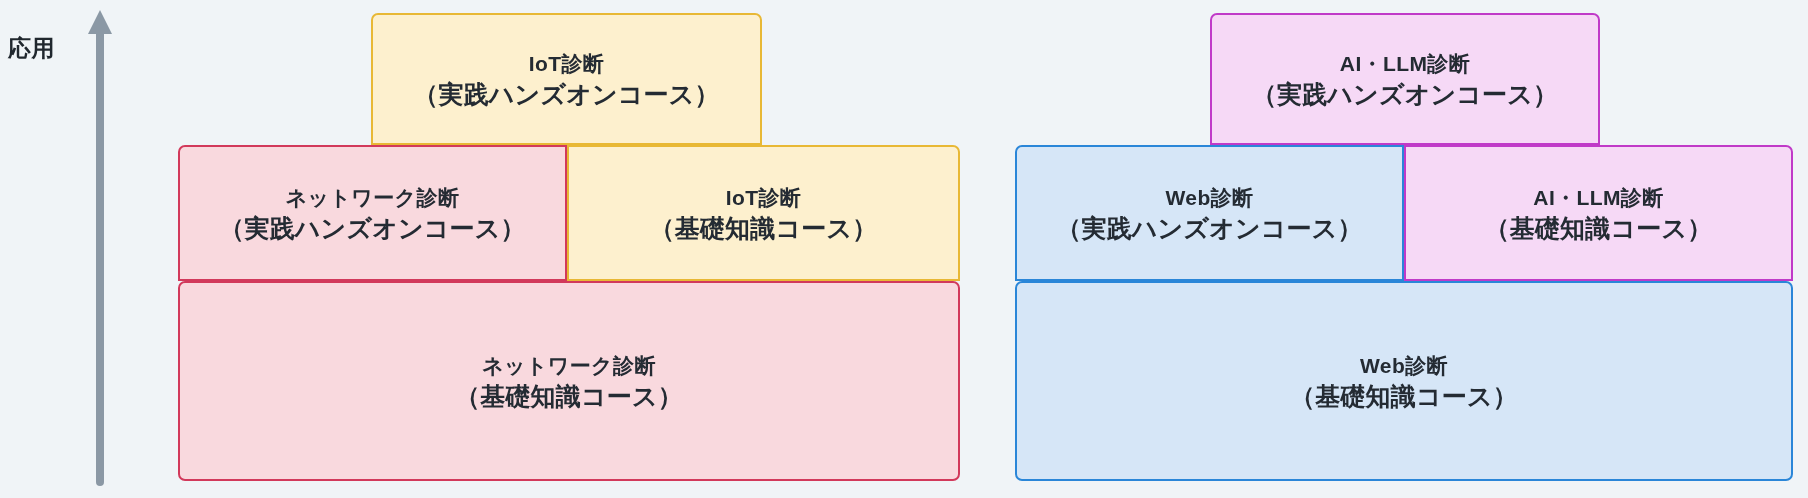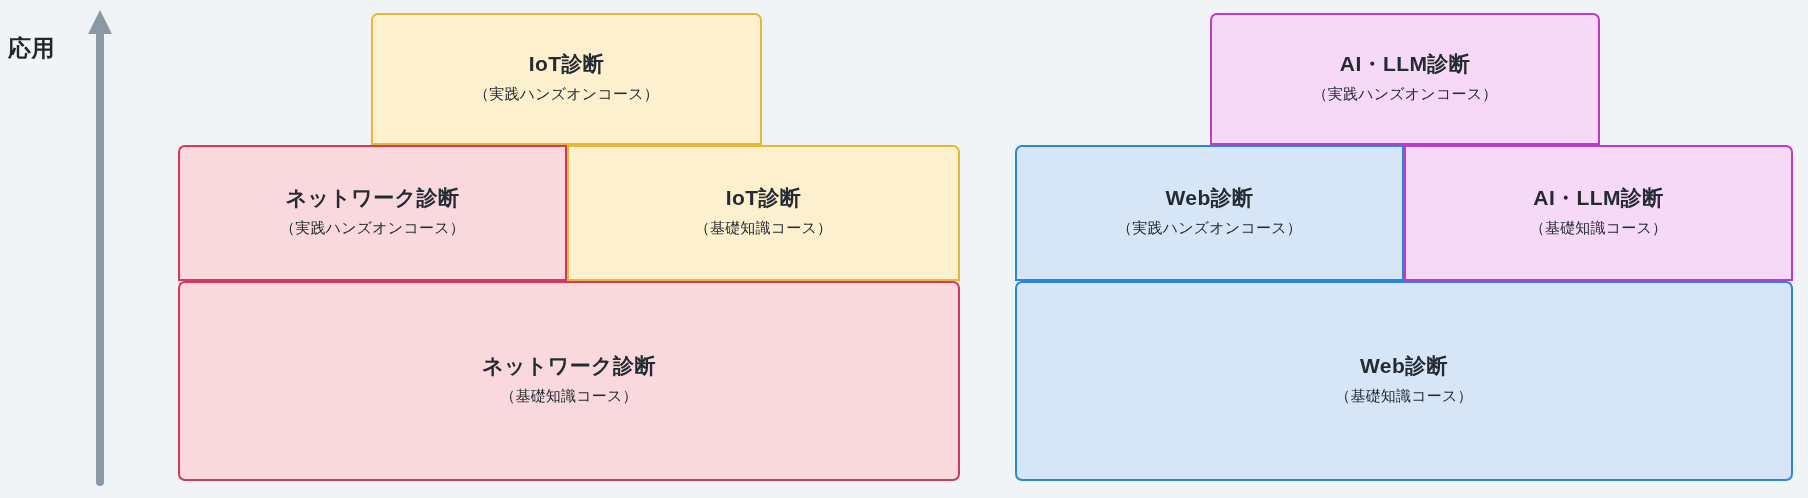--- a/index.html
+++ b/index.html
@@ -40,22 +40,22 @@
     border-style:solid;
     color:#242b33;
   }
   .box .t1{
     font-weight:bold;
     font-size:21px;
     line-height:30px;
     letter-spacing:.4px;
   }
   .box .t2{
-    font-weight:normal;
-    font-size:15px;
+    font-weight:bold;
+    font-size:25px;
     line-height:30px;
     letter-spacing:.2px;
   }
   .r-top{border-radius:7px 7px 0 0;}
   .r-all{border-radius:7px;}
   .r-tl{border-radius:7px 0 0 0;}
   .r-tr{border-radius:0 7px 0 0;}
 </style>
 </head>
 <body style="background: rgb(240, 244, 247);">

